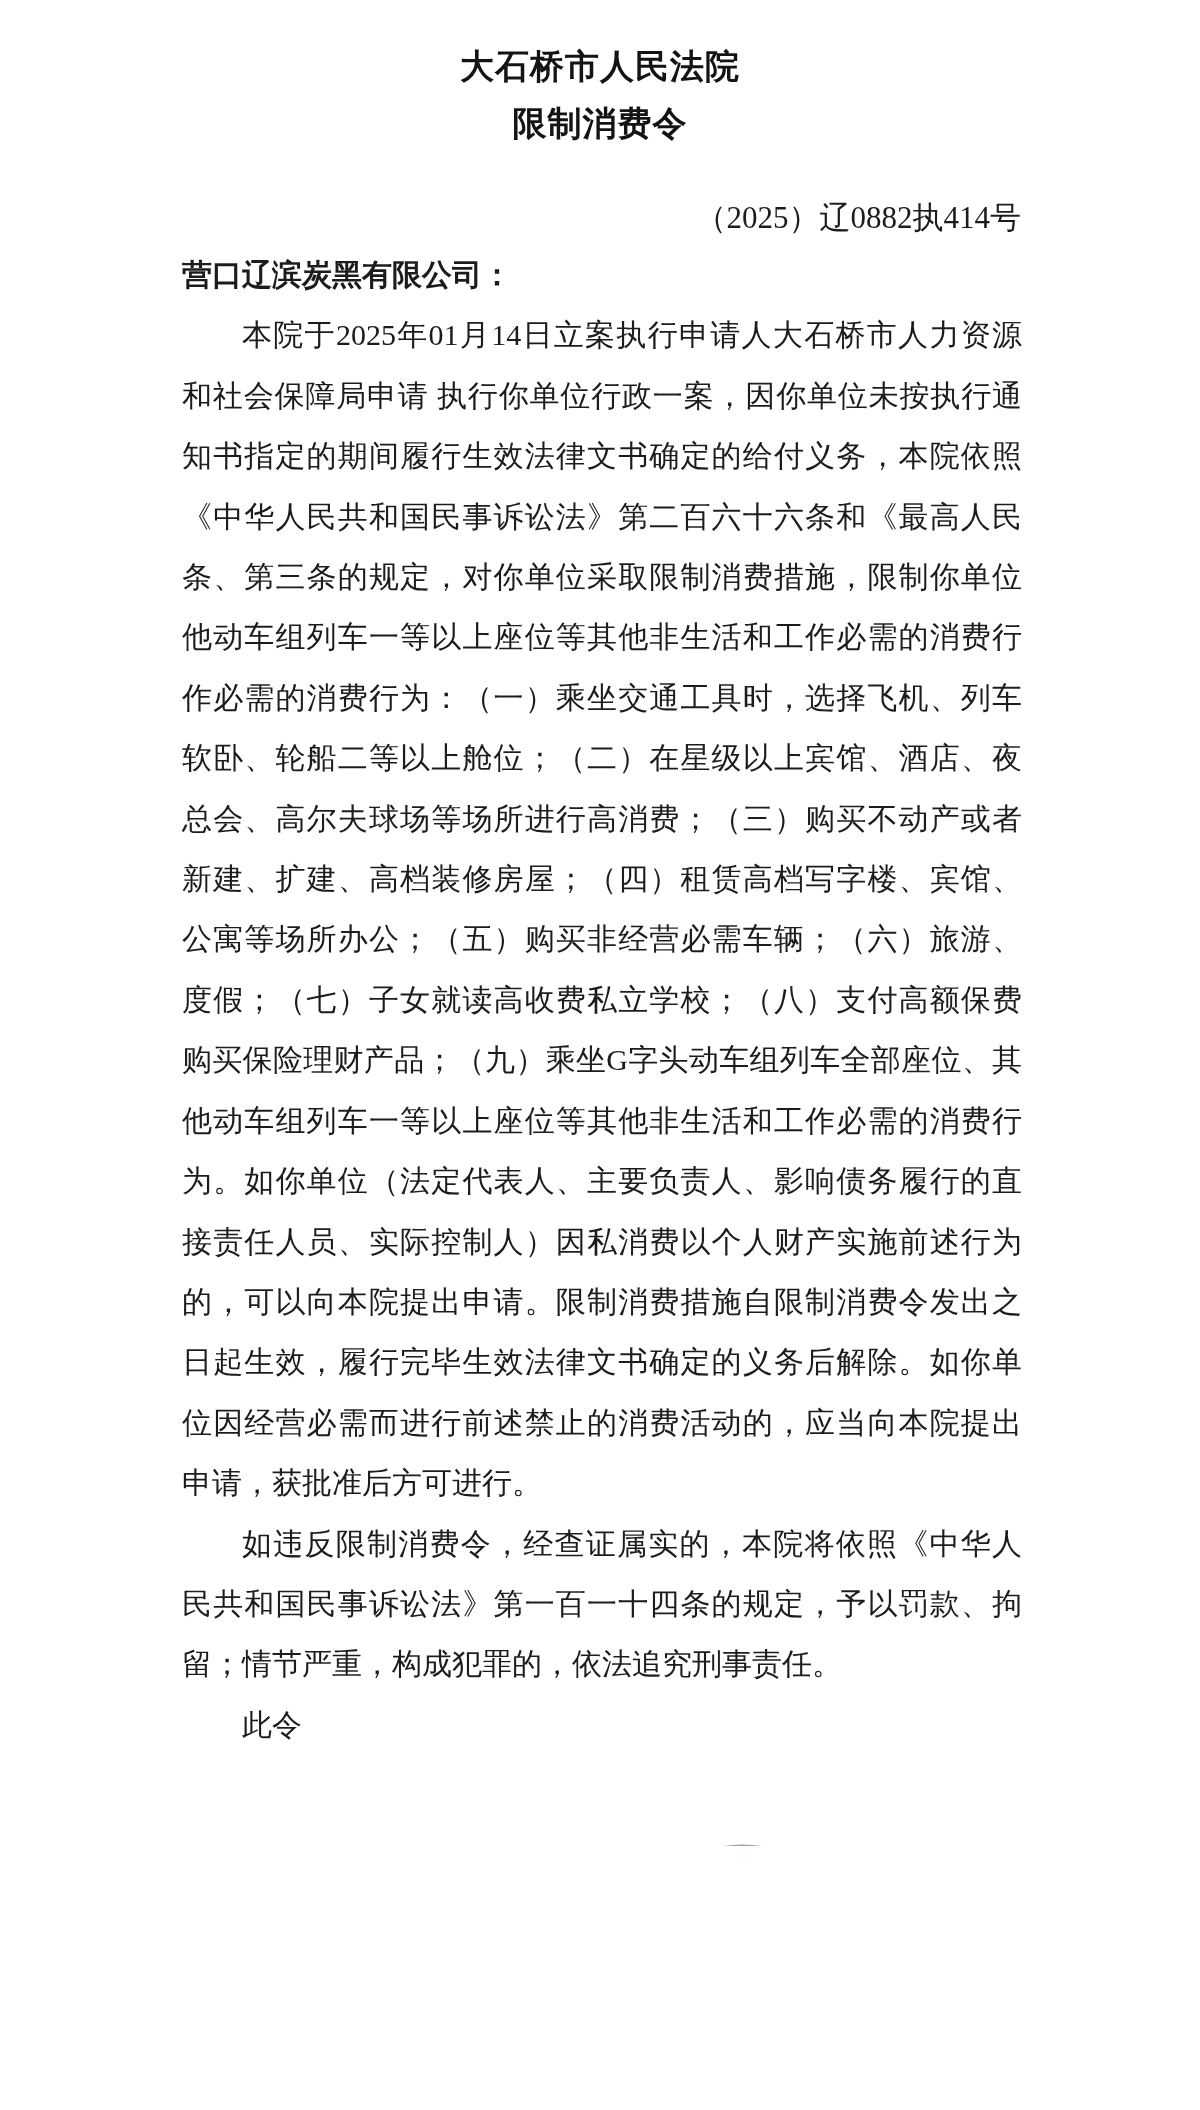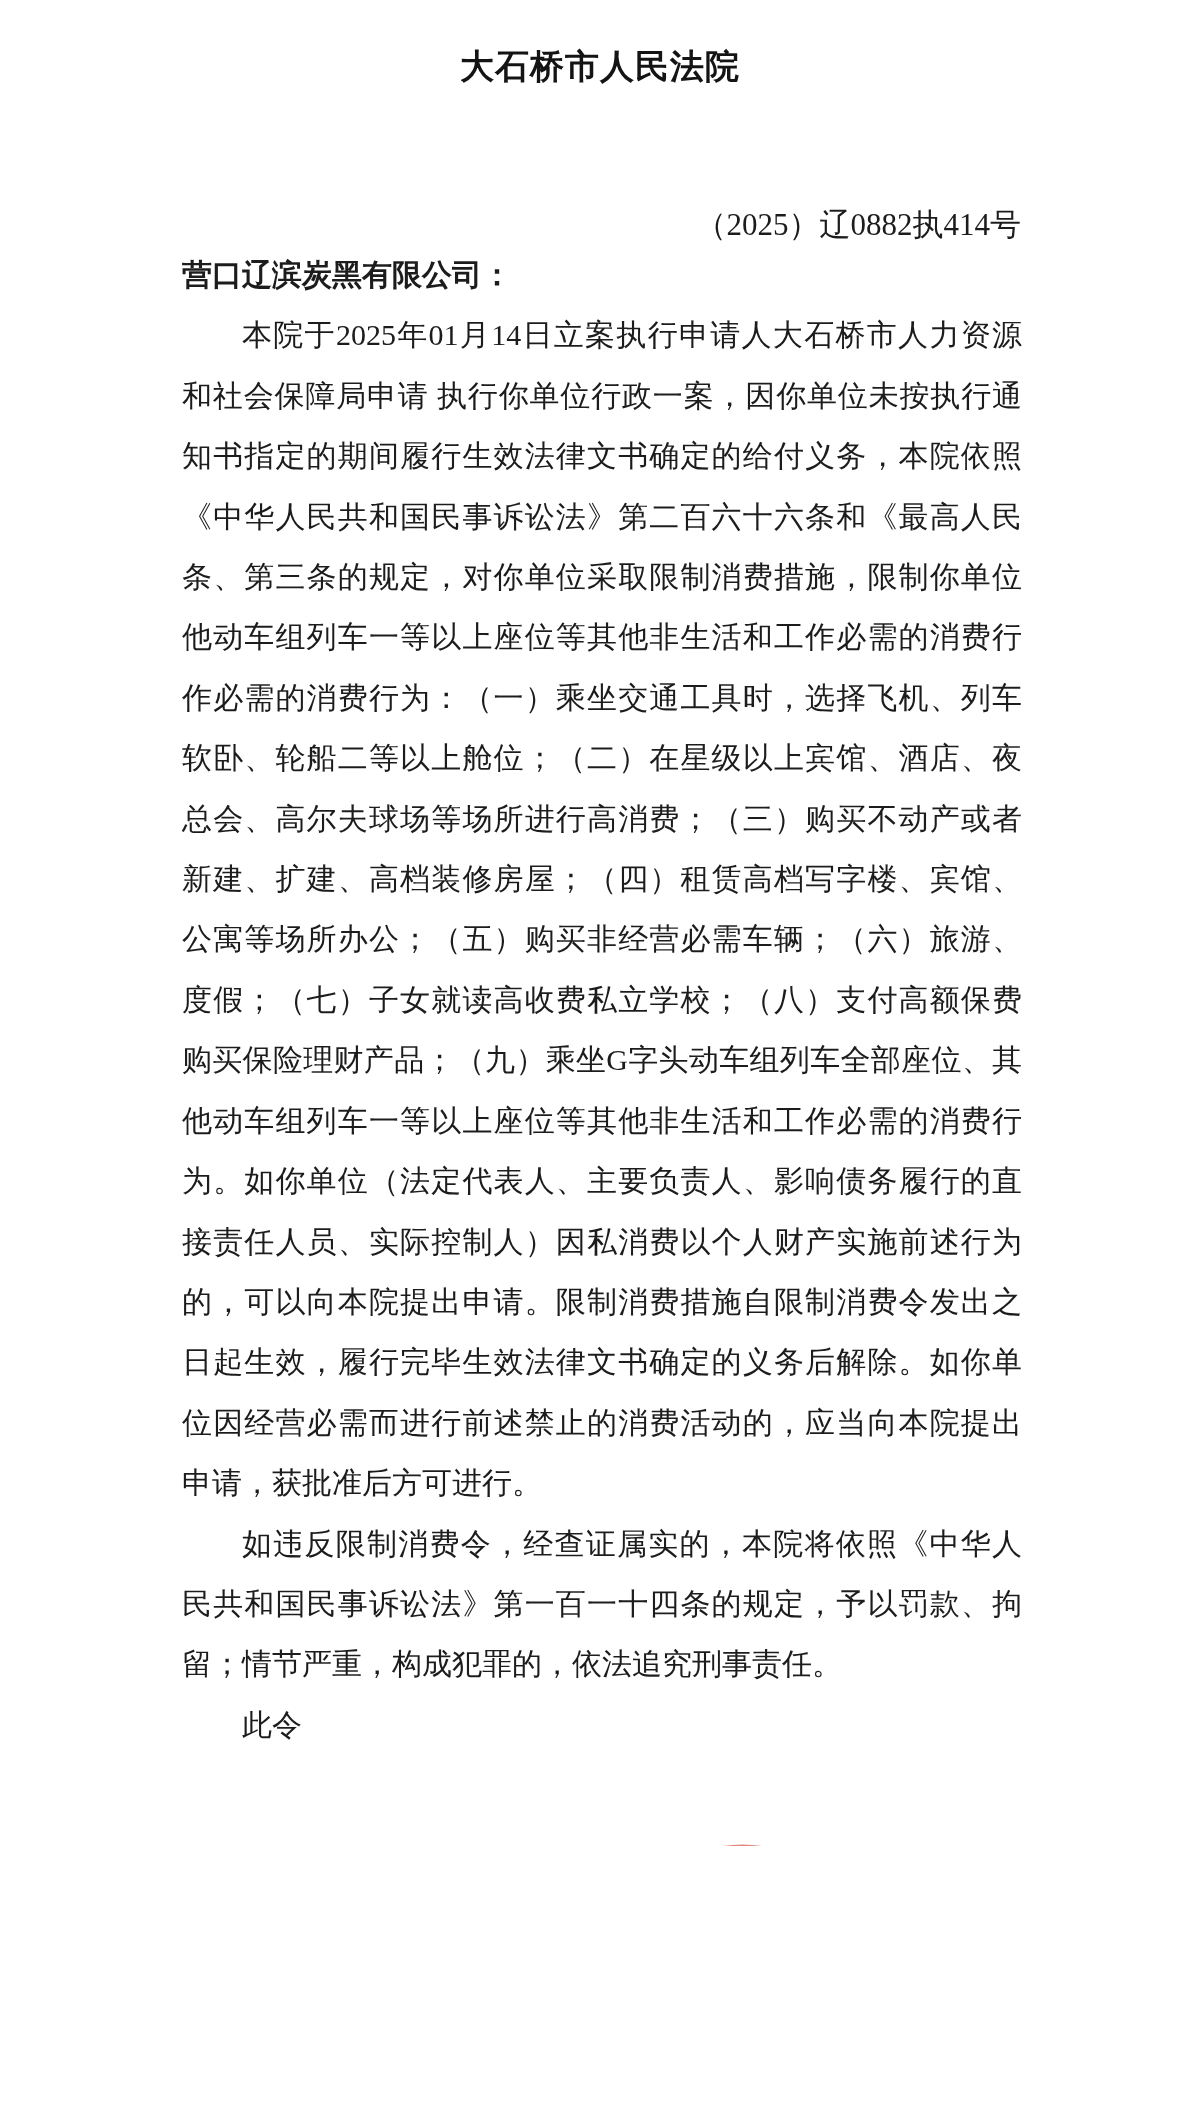--- a/index.html
+++ b/index.html
@@ -27,21 +27,20 @@
     color: #141414;
   }
   .court-name { top: 44px; }
   .doc-title  { top: 101px; }
   .case-number {
     position: absolute;
     top: 197px;
     right: 179px;
     font-size: 31px;
     color: #1c1c1c;
-    margin-top: 7px;
   }
   .body-block {
     position: absolute;
     top: 245px;
     left: 182px;
     width: 840px;
     font-size: 30px;
     line-height: 60.4px;
     color: #1c1c1c;
   }
@@ -73,20 +72,21 @@
     color: #101010;
     z-index: 2;
   }
 </style>
 </head>
 <body>
 
 <div class="page">
 
   <div class="center-title court-name">大石桥市人民法院</div>
+  <div class="center-title doc-title">限制消费令</div>
 
   <div class="case-number">（2025）辽0882执414号</div>
 
   <div class="body-block">
     <div class="recipient">营口辽滨炭黑有限公司：</div>
     <div class="para">
         <div class="tline">本院于2025年01月14日立案执行申请人大石桥市人力资源</div>
         <div class="tline">和社会保障局申请 执行你单位行政一案，因你单位未按执行通</div>
         <div class="tline">知书指定的期间履行生效法律文书确定的给付义务，本院依照</div>
         <div class="tline">《中华人民共和国民事诉讼法》第二百六十六条和《最高人民</div>

